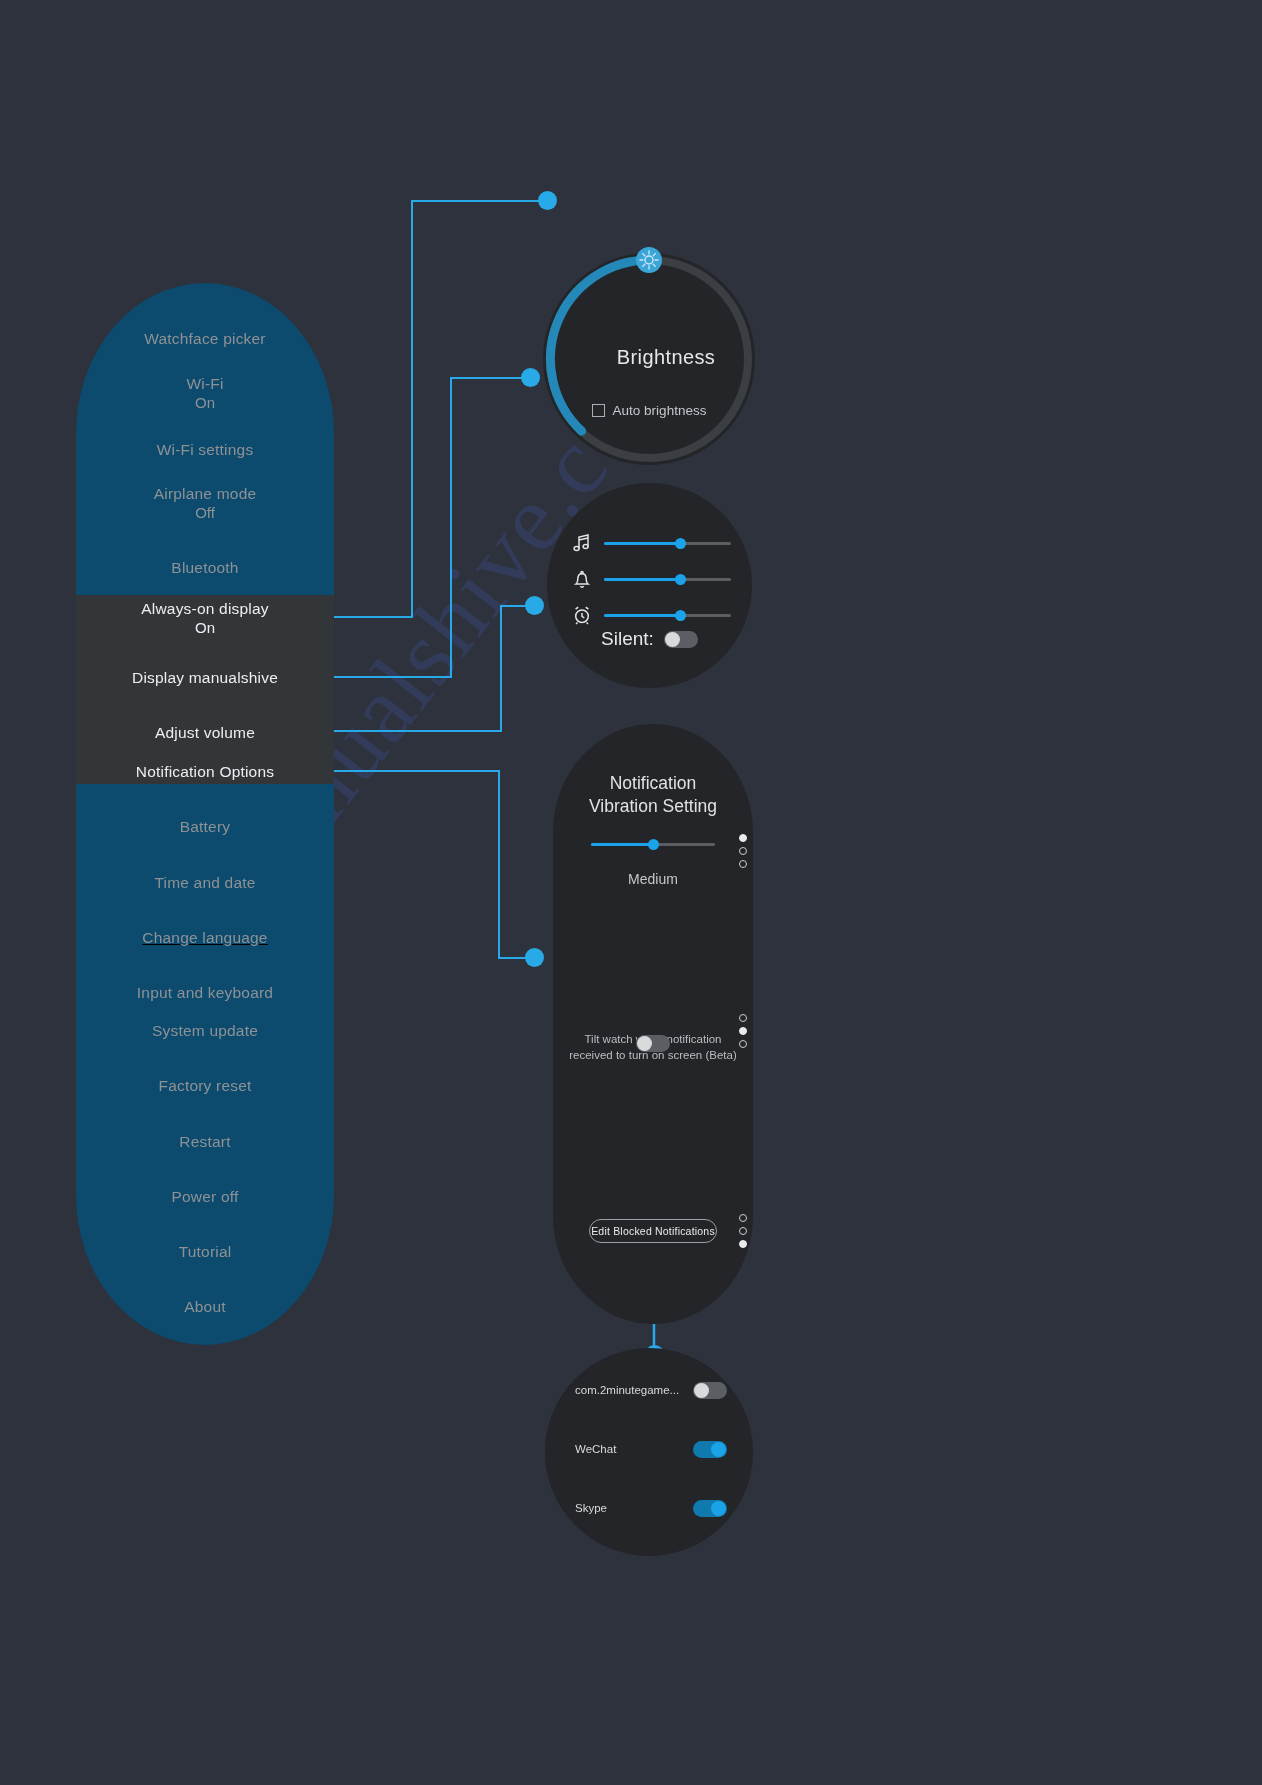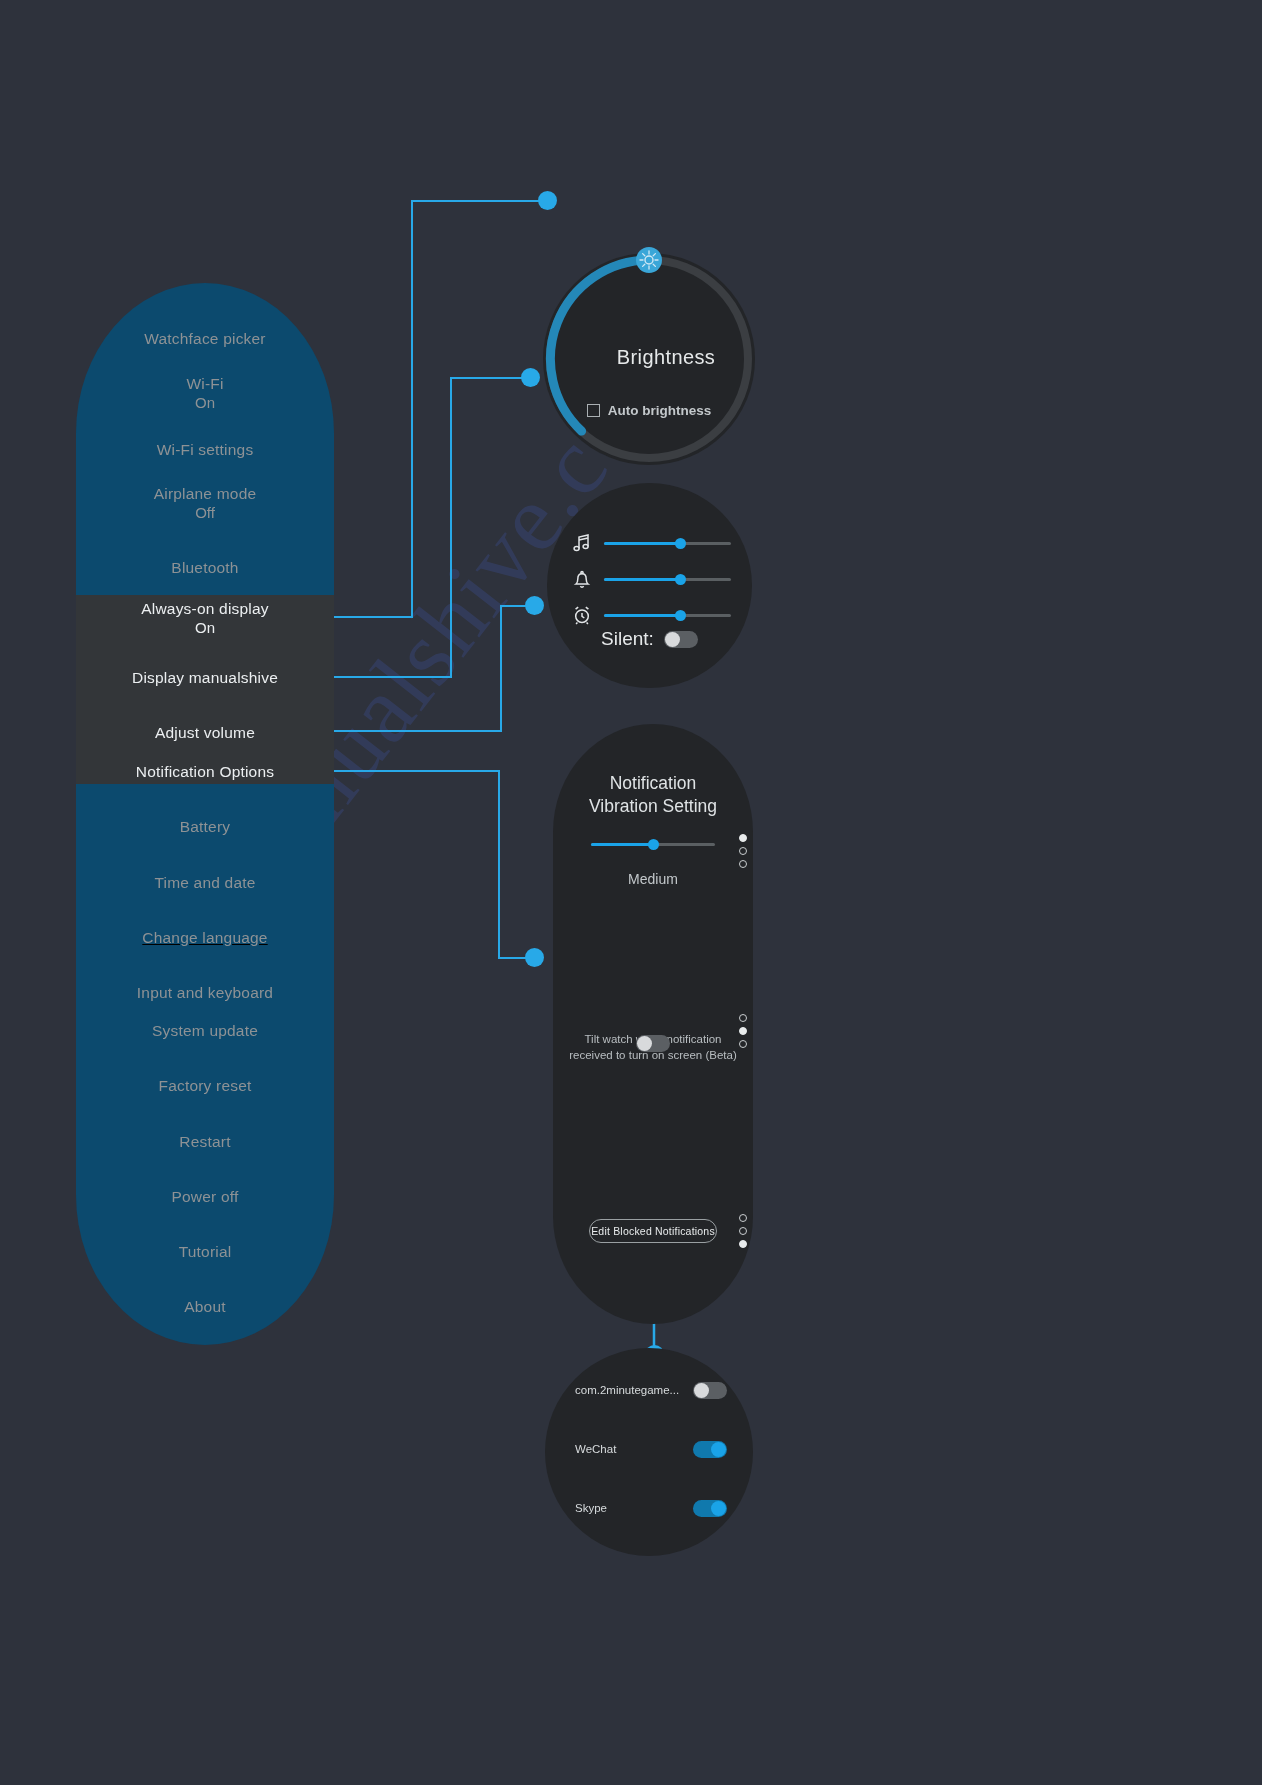--- a/index.html
+++ b/index.html
@@ -86,21 +86,21 @@
   }
   .auto-row {
     position: absolute; left: 0; top: 150px; width: 212px;
     display: flex; align-items: center; justify-content: center; gap: 8px;
   }
   .checkbox-sq {
     width: 13px; height: 13px;
     border: 1.6px solid #aab0b3;
     background: transparent;
   }
-  .auto-row span { color: #c3c8cb; font-size: 13.5px; font-weight: bold; }
+  .auto-row span { color: #c3c8cb; font-size: 13.5px; }
 
   
   #volume-screen { left: 547px; top: 483px; width: 205px; height: 205px; }
   .vol-rows { position: absolute; left: 24px; top: 42px; width: 160px; }
   .vol-row { display: flex; align-items: center; height: 36px; gap: 11px; }
   .vol-icon { width: 22px; height: 22px; flex: 0 0 22px; }
   .vol-track {
     position: relative; flex: 1 1 auto; height: 3px;
     background: #5a5f62; border-radius: 2px;
   }

